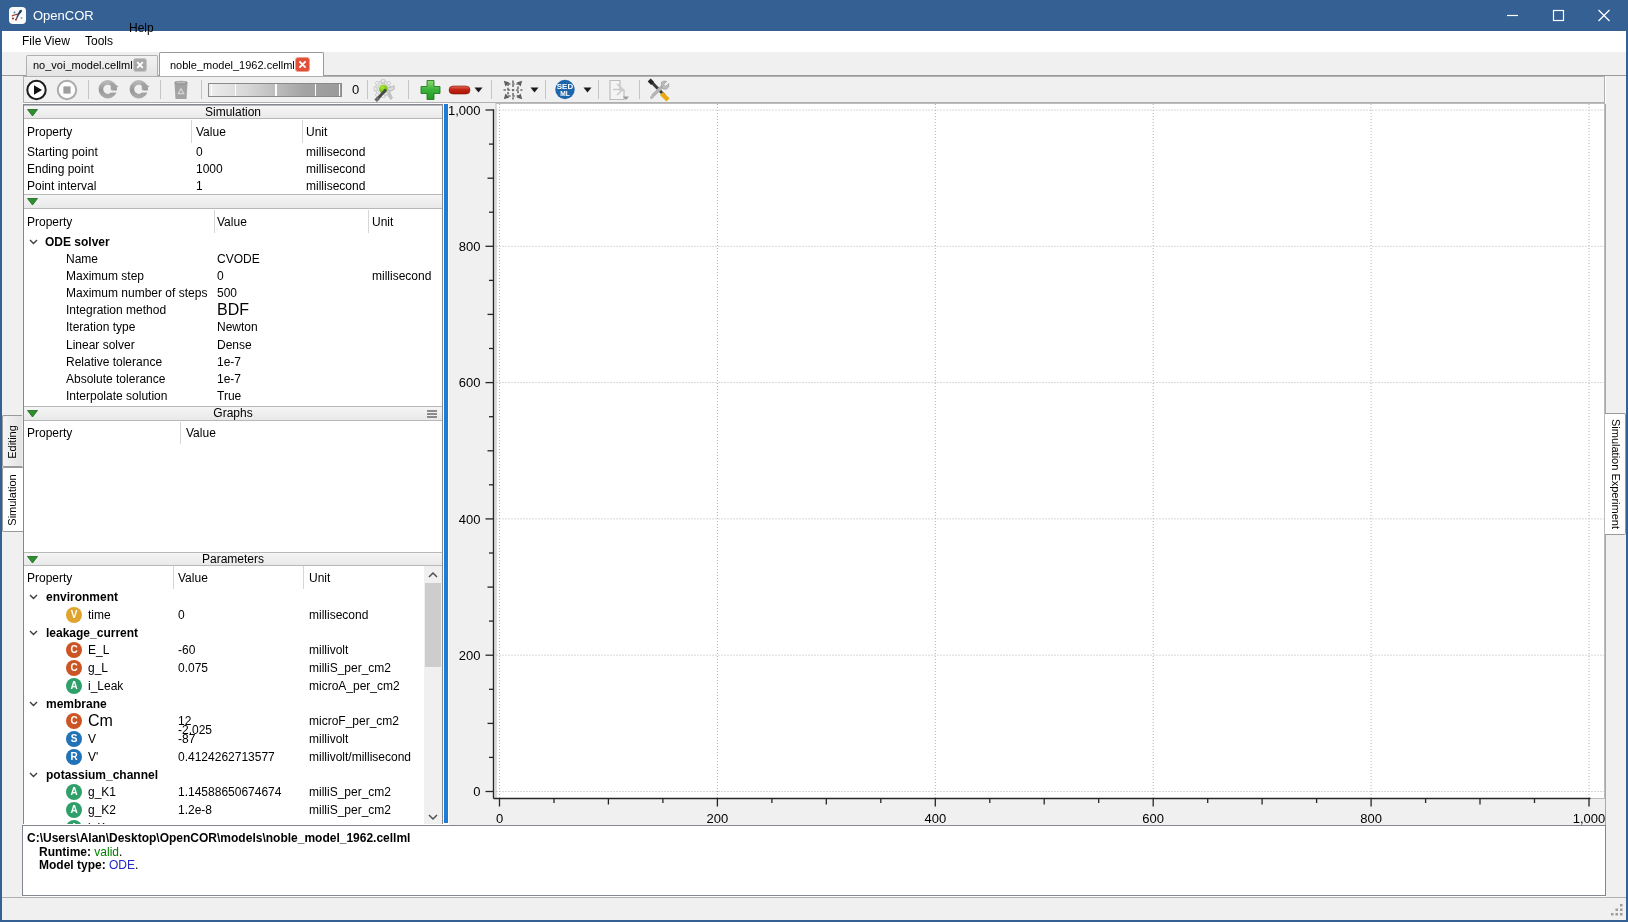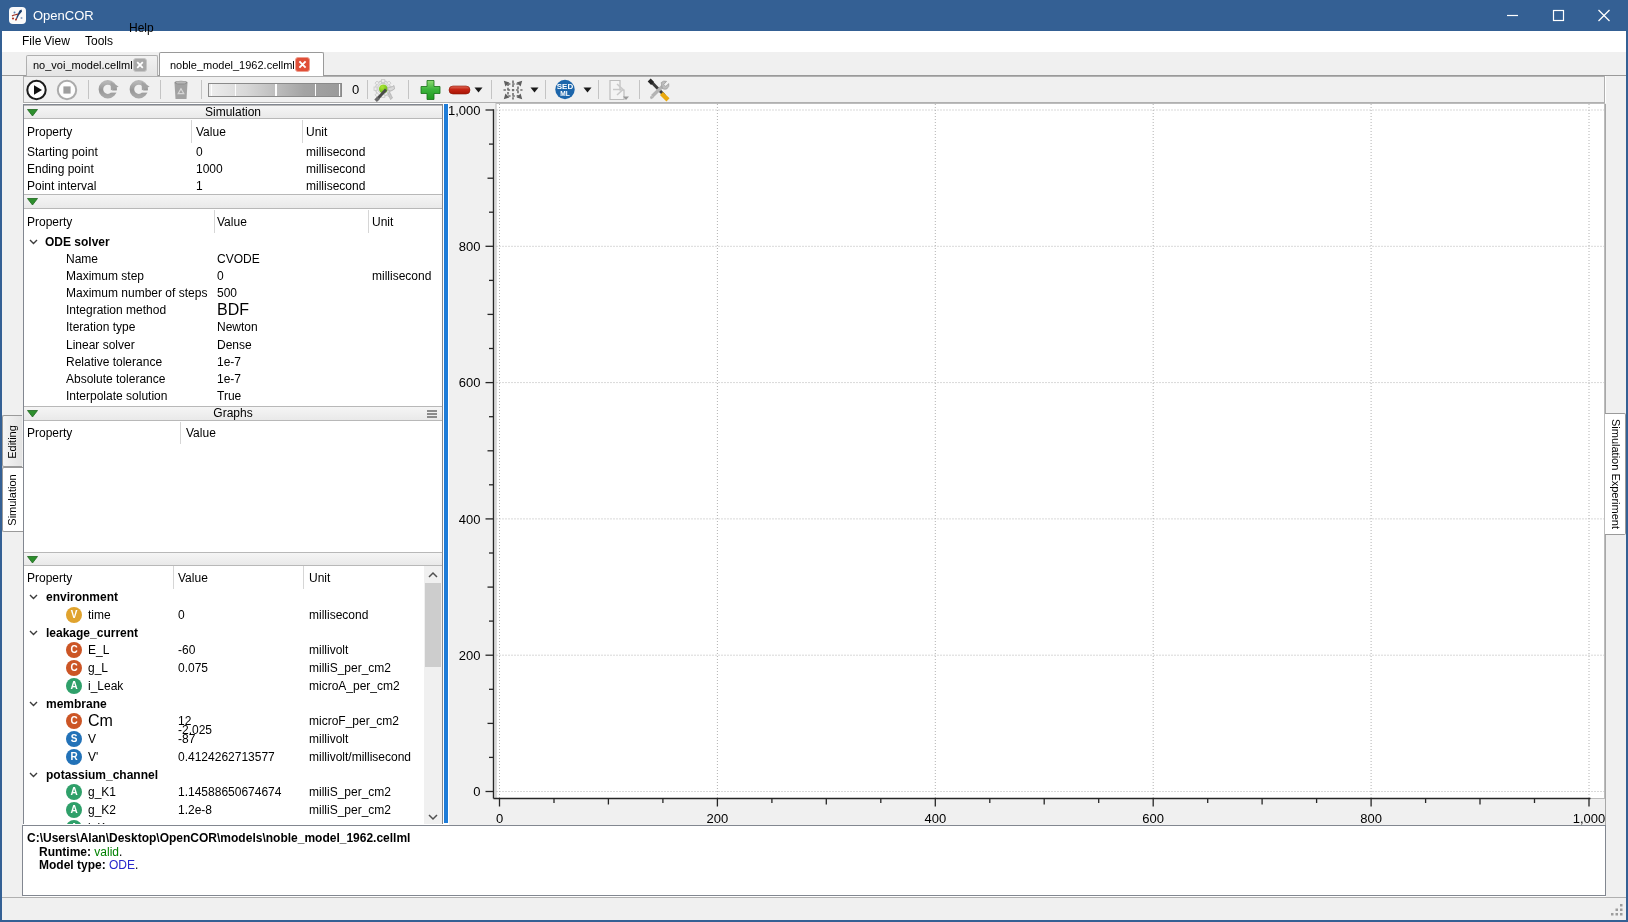--- a/index.html
+++ b/index.html
@@ -205,20 +205,21 @@
       <g stroke="#555" stroke-width="1.3">
         <line x1="0" y1="1" x2="10" y2="1"></line>
         <line x1="0" y1="4" x2="10" y2="4"></line>
         <line x1="0" y1="7" x2="10" y2="7"></line>
       </g>
     </svg>
 <div class="abs" style="left:24px;top:551.5px;width:418px;height:14.0px;background:linear-gradient(#f5f5f5,#e9e9e9);border-top:1px solid #b8b8b8;border-bottom:1px solid #b8b8b8;"></div>
 <svg style="left:27px;top:555.5px;" width="12" height="8">
       <path d="M0.5 0.5 L10.5 0.5 L5.5 7 Z" fill="#2d8f2d" stroke="#1d661d" stroke-width="0.8"></path>
     </svg>
+<div class="t" style="left:24px;top:550.5px;width:418px;text-align:center;">Parameters</div>
 <div class="abs" style="left:191px;top:120px;width:1px;height:23px;background:#d6d6d6;"></div>
 <div class="abs" style="left:302px;top:120px;width:1px;height:23px;background:#d6d6d6;"></div>
 <div class="t" style="left:27px;top:124px;font-size:12px;">Property</div>
 <div class="t" style="left:196px;top:124px;font-size:12px;">Value</div>
 <div class="t" style="left:306px;top:124px;font-size:12px;">Unit</div>
 <div class="t" style="left:27px;top:143.5px;font-size:12px;">Starting point</div>
 <div class="t" style="left:196px;top:143.5px;font-size:12px;">0</div>
 <div class="t" style="left:306px;top:143.5px;font-size:12px;">millisecond</div>
 <div class="t" style="left:27px;top:160.65px;font-size:12px;">Ending point</div>
 <div class="t" style="left:196px;top:160.65px;font-size:12px;">1000</div>

